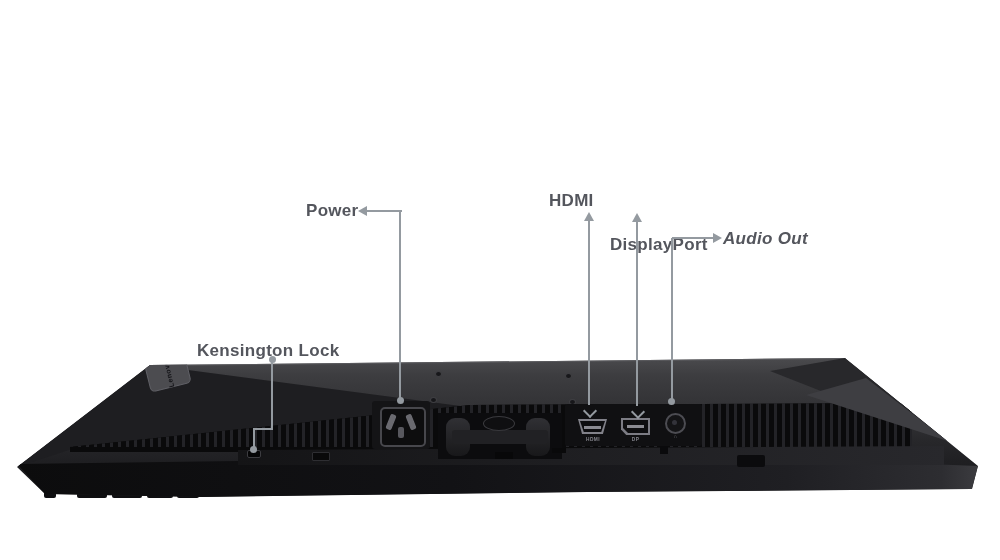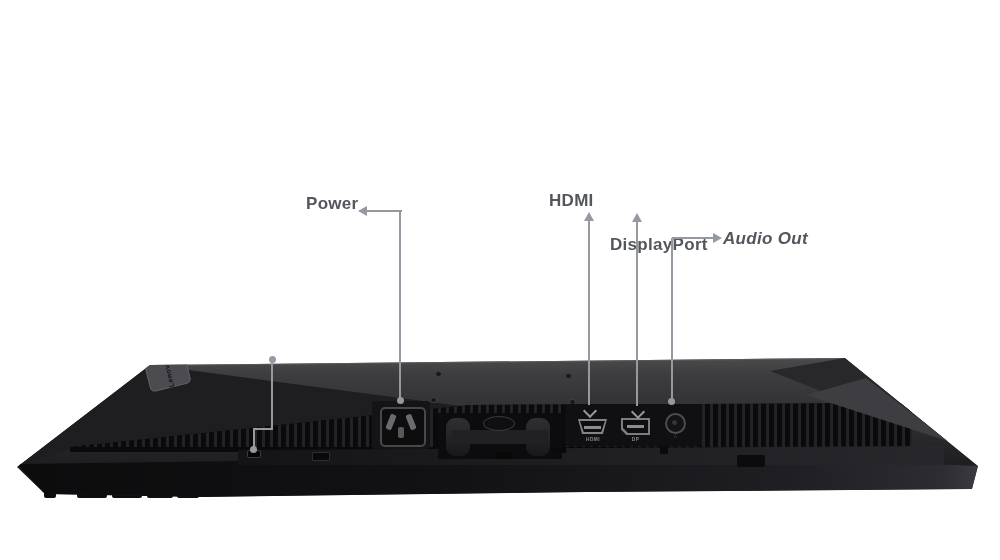--- a/index.html
+++ b/index.html
@@ -158,18 +158,19 @@
   <div class="lead" style="left:672px;top:237px;width:41px;height:2px;"></div>
   <div class="arrow-right" style="left:713px;top:233px;"></div>
   <div class="dot" style="left:668px;top:398px;"></div>
 
   <div class="dot" style="left:269px;top:356px;"></div>
   <div class="lead" style="left:271px;top:362px;width:2px;height:68px;"></div>
   <div class="lead" style="left:253px;top:428px;width:20px;height:2px;"></div>
   <div class="lead" style="left:253px;top:428px;width:2px;height:20px;"></div>
   <div class="dot" style="left:250px;top:446px;"></div>
 
-  <div class="callout" style="left:306px;top:194px;text-align:right;">Power</div>
+  <div class="callout" style="left:306px;top:201px;text-align:right;">Power</div>
   <div class="callout" style="left:549px;top:191px;">HDMI</div>
   <div class="callout" style="left:610px;top:187px;margin-top:48px;">DisplayPort</div>
   <div class="callout" style="left:723px;top:229px;font-style:italic;">Audio Out</div>
+  <div class="callout" style="left:197px;top:341px;">Kensington Lock</div>
 
 </div>
 
 </body></html>

